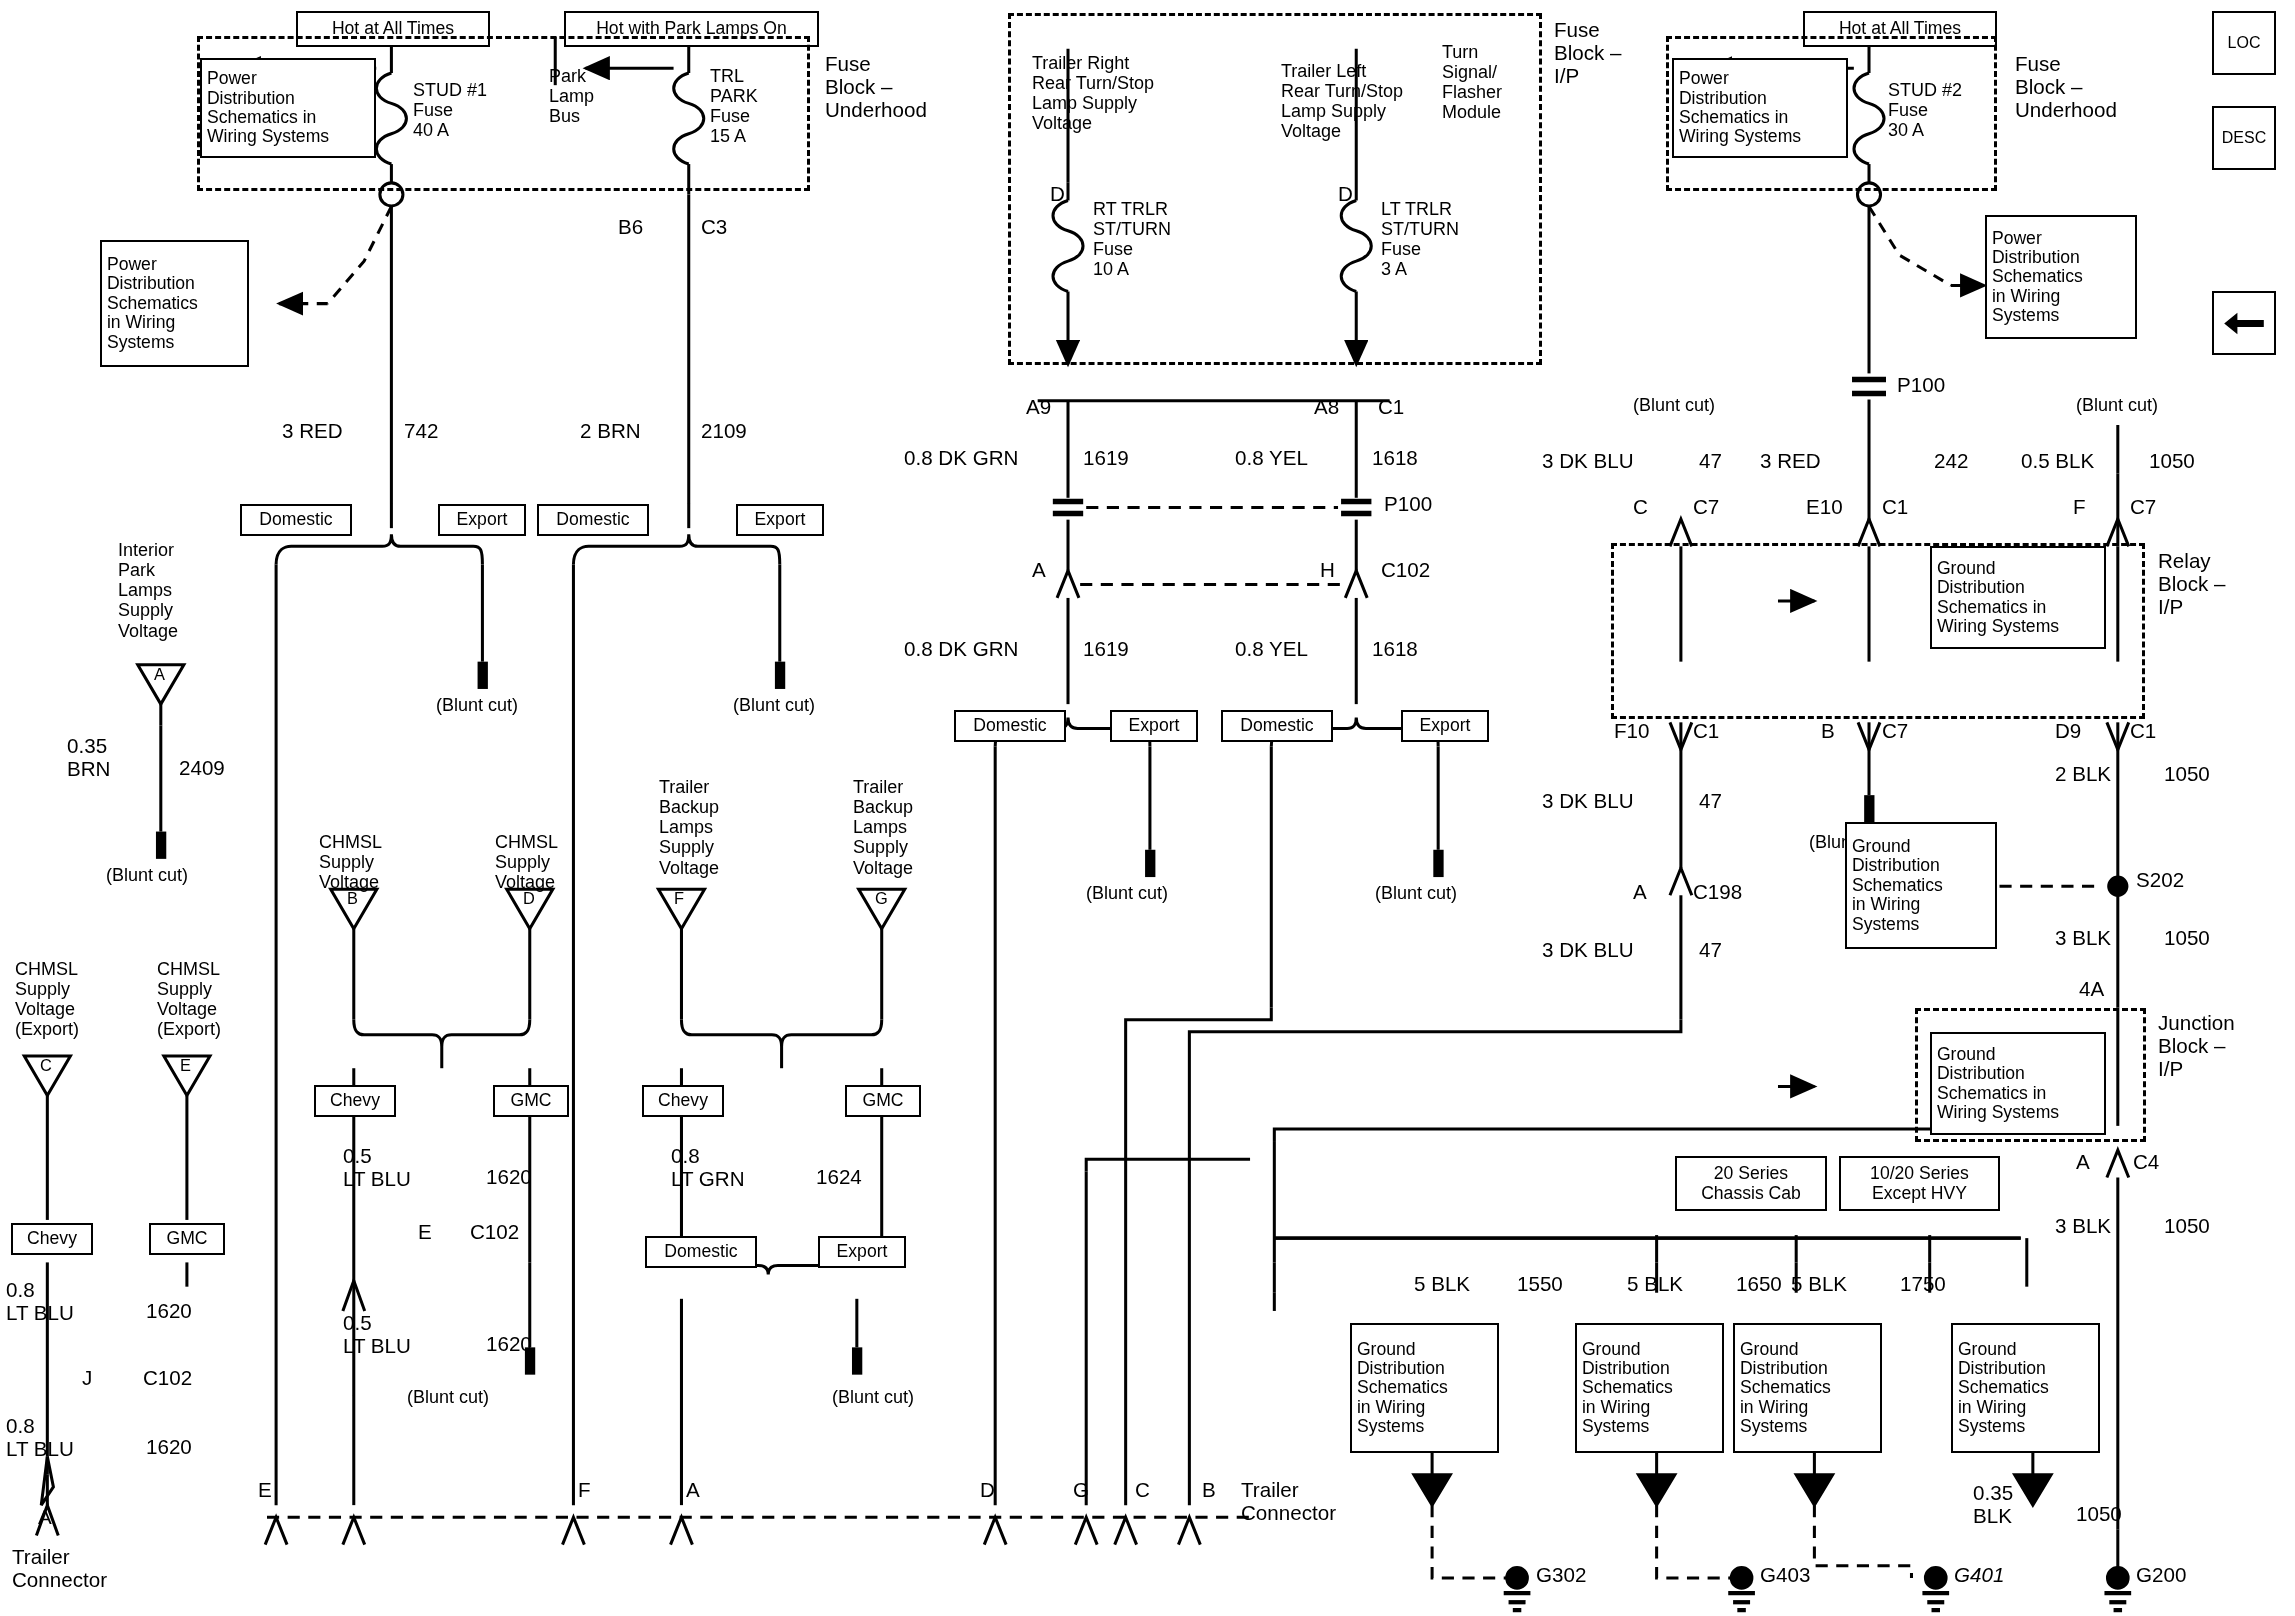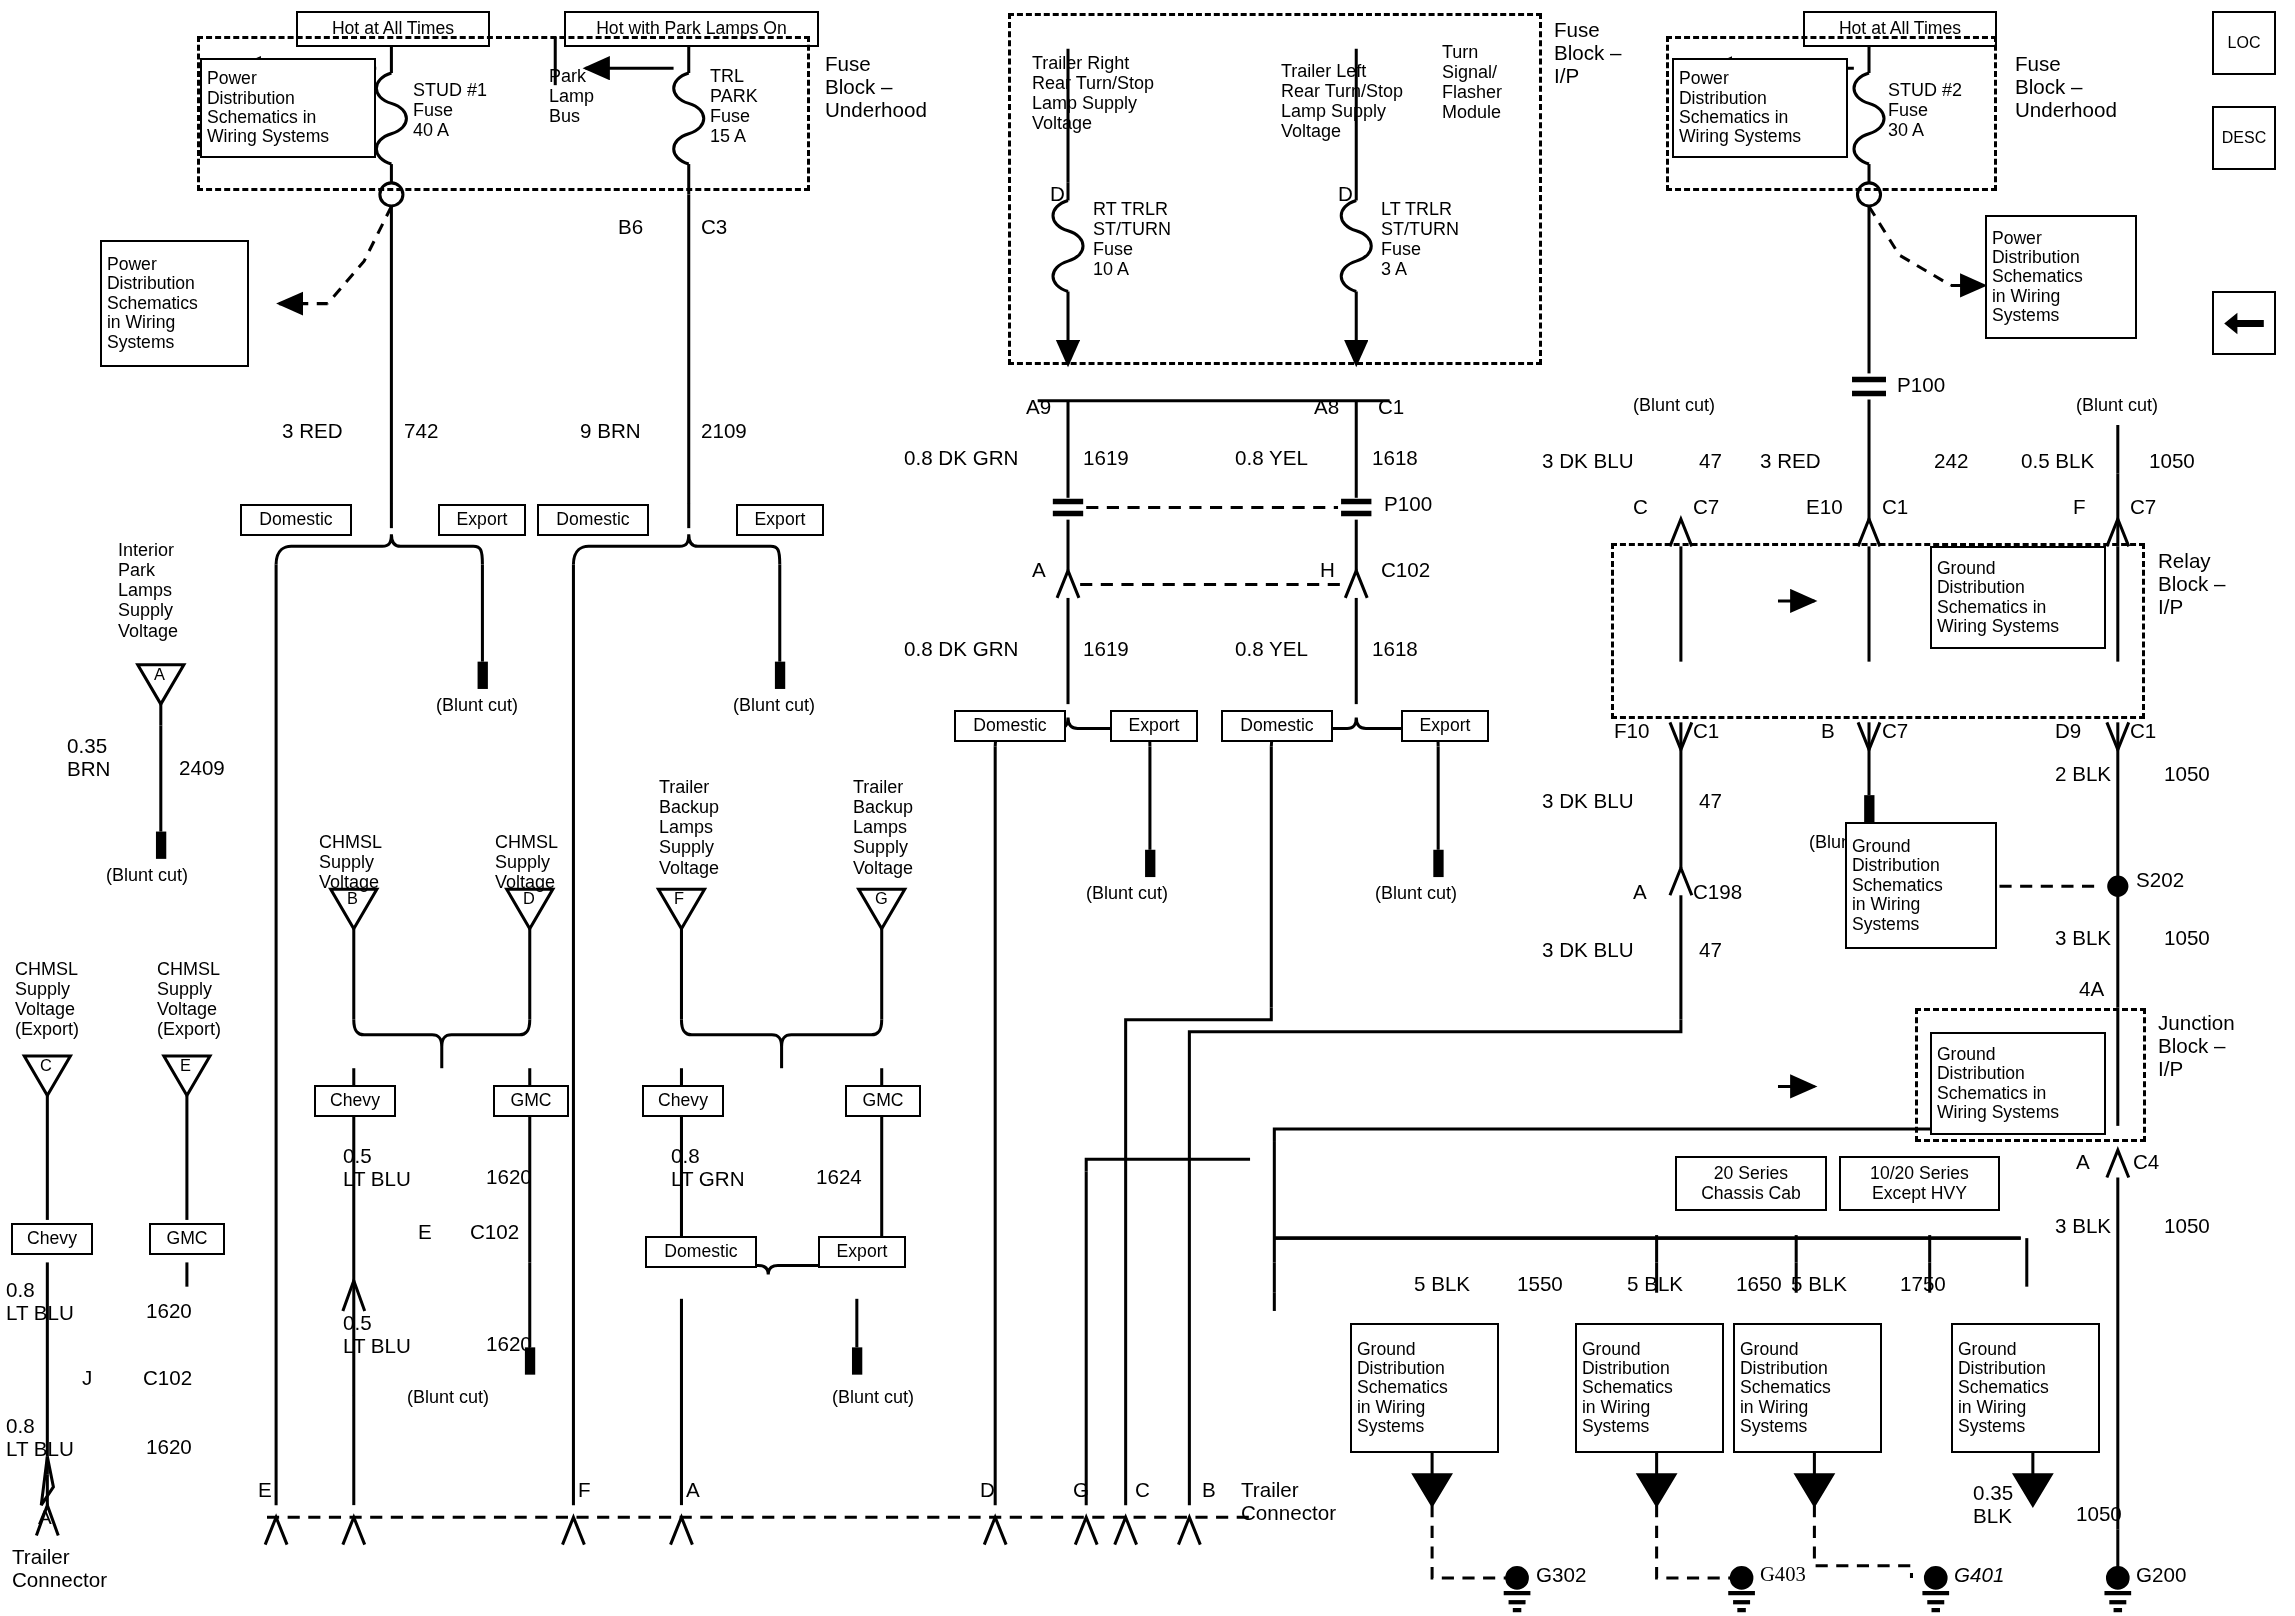--- a/index.html
+++ b/index.html
@@ -354,21 +354,21 @@
   <div class="t big" style="left:1314px;top:395px;">A8</div>
   <div class="t big" style="left:1378px;top:395px;">C1</div>
   <div class="t big" style="left:1032px;top:558px;">A</div>
   <div class="t big" style="left:1320px;top:558px;">H</div>
   <div class="t big" style="left:1381px;top:558px;">C102</div>
   <div class="t big" style="left:1384px;top:492px;">P100</div>
   <div class="t big" style="left:1897px;top:373px;">P100</div>
 
   <div class="t big" style="left:282px;top:419px;">3 RED</div>
   <div class="t big" style="left:404px;top:419px;">742</div>
-  <div class="t big" style="left:580px;top:419px;">9 BRN</div>
+  <div class="t big" style="left:580px;top:419px;">2 BRN</div>
   <div class="t big" style="left:701px;top:419px;">2109</div>
 
   <div class="boxed" style="left:240px;top:504px;width:112px;height:32px;">Domestic</div>
   <div class="boxed" style="left:438px;top:504px;width:88px;height:32px;">Export</div>
   <div class="boxed" style="left:537px;top:504px;width:112px;height:32px;">Domestic</div>
   <div class="boxed" style="left:736px;top:504px;width:88px;height:32px;">Export</div>
 
   <div class="t" style="left:436px;top:695px;">(Blunt cut)</div>
   <div class="t" style="left:733px;top:695px;">(Blunt cut)</div>
 
@@ -552,21 +552,21 @@
 Distribution
 Schematics
 in Wiring
 Systems</div>
 
   <div class="t big" style="left:1973px;top:1481px;">0.35
 BLK</div>
   <div class="t big" style="left:2076px;top:1502px;">1050</div>
 
   <div class="t big" style="left:1536px;top:1563px;">G302</div>
-  <div class="t big" style="left:1760px;top:1563px;font-family:Liberation Serif, serif;">G403</div>
+  <div class="t big" style="left:1760px;top:1563px;">G403</div>
   <div class="t big" style="left:1954px;top:1563px;font-style:italic;">G401</div>
   <div class="t big" style="left:2136px;top:1563px;">G200</div>
 
   <div class="t big" style="left:258px;top:1478px;">E</div>
   <div class="t big" style="left:578px;top:1478px;">F</div>
   <div class="t big" style="left:686px;top:1478px;">A</div>
   <div class="t big" style="left:980px;top:1478px;">D</div>
   <div class="t big" style="left:1073px;top:1478px;">G</div>
   <div class="t big" style="left:1135px;top:1478px;">C</div>
   <div class="t big" style="left:1202px;top:1478px;">B</div>

